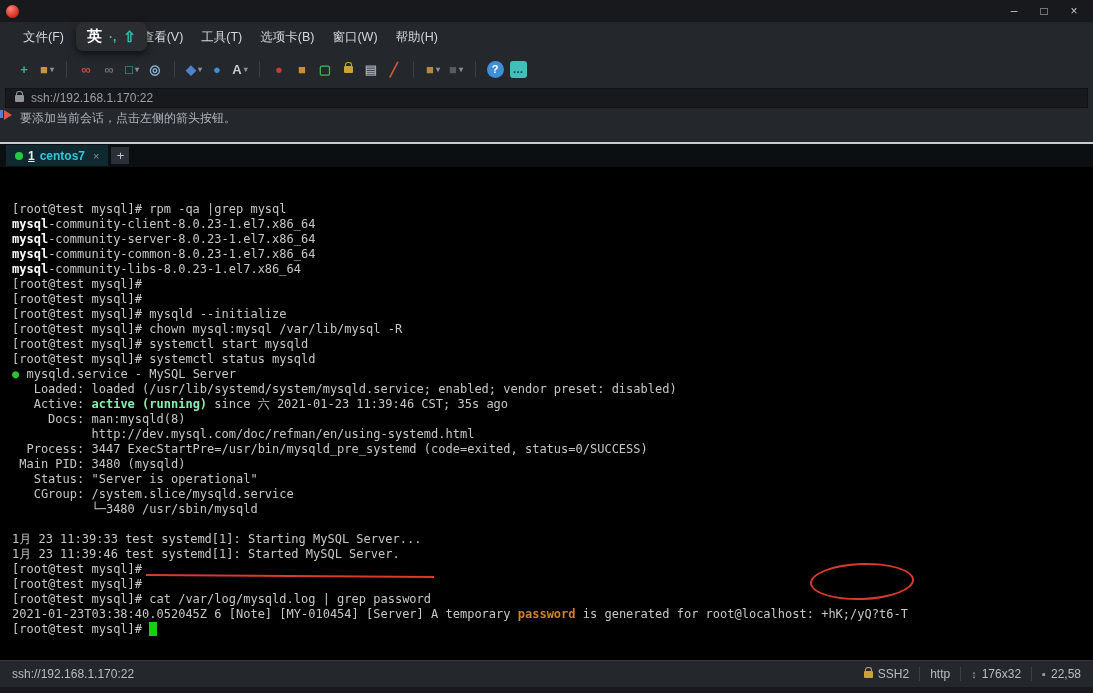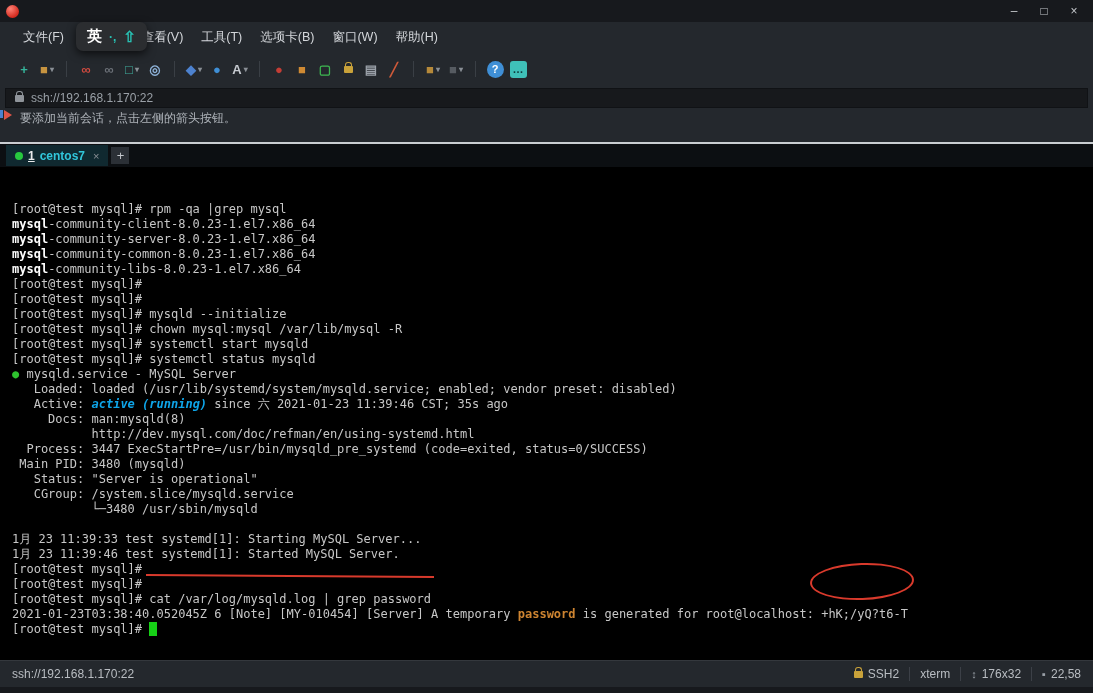--- a/index.html
+++ b/index.html
@@ -49,21 +49,21 @@
   .tab-label { color:#31c6da; font-size:12px; font-weight:bold; }
   .tab-close { color:#8b9096; font-size:11px; margin-left:3px; }
   .plus-tab { width:18px; height:17px; background:#2b3036; color:#c3c7cc; display:flex; align-items:center; justify-content:center; font-size:13px; }
 
   
   .terminal { position:relative; height:493px; background:#000; padding:5px 8px 0 12px; font-family:"DejaVu Sans Mono", monospace; font-size:12px; line-height:15px; color:#c7c7c7; white-space:pre; overflow:hidden; }
   .tline { min-height:15px; }
   .seg-red    { color:#ffffff; font-weight:bold; }
   .seg-orange { color:#cd8431; font-weight:bold; }
   .seg-green  { color:#2ec22e; }
-  .seg-greenb { color:#0ea5e9; font-weight:bold;font-style:italic; }
+  .seg-greenb { color:#86efac; font-weight:bold; }
   .seg-cursor { background:#16d016; color:#16d016; }
 
   .red-underline { position:absolute; left:146px; top:407px; width:288px; height:3px; border-bottom:2px solid #d93a2c; transform:rotate(0.4deg); }
   .red-ellipse { position:absolute; left:810px; top:396px; width:104px; height:37px; border:2px solid #d93a2c; border-radius:50%; transform:rotate(-2deg); }
 
   
   .statusbar { height:27px; background:#24282d; border-top:1px solid #34383d; display:flex; align-items:center; padding:0 12px; color:#b9bdc2; font-size:12px; }
   .status-right { margin-left:auto; display:flex; gap:10px; }
   .st-item { display:flex; align-items:center; gap:5px; white-space:nowrap; }
   .st-sep { width:1px; height:14px; background:#3c4047; }
@@ -209,21 +209,21 @@
 
 <div class="statusbar">
   <span>ssh://192.168.1.170:22</span>
   <div class="status-right">
       <div class="st-item">
         <span class="mini-lock lock-gold"></span>
         <span>SSH2</span>
       </div>
       <div class="st-sep"></div>
       <div class="st-item">
-        <span>xterm</span>
+        <span>http</span>
       </div>
       <div class="st-sep"></div>
       <div class="st-item">
         <span class="st-glyph">↕</span>
         <span>176x32</span>
       </div>
       <div class="st-sep"></div>
       <div class="st-item">
         <span class="st-glyph">▪</span>
         <span>22,58</span>

